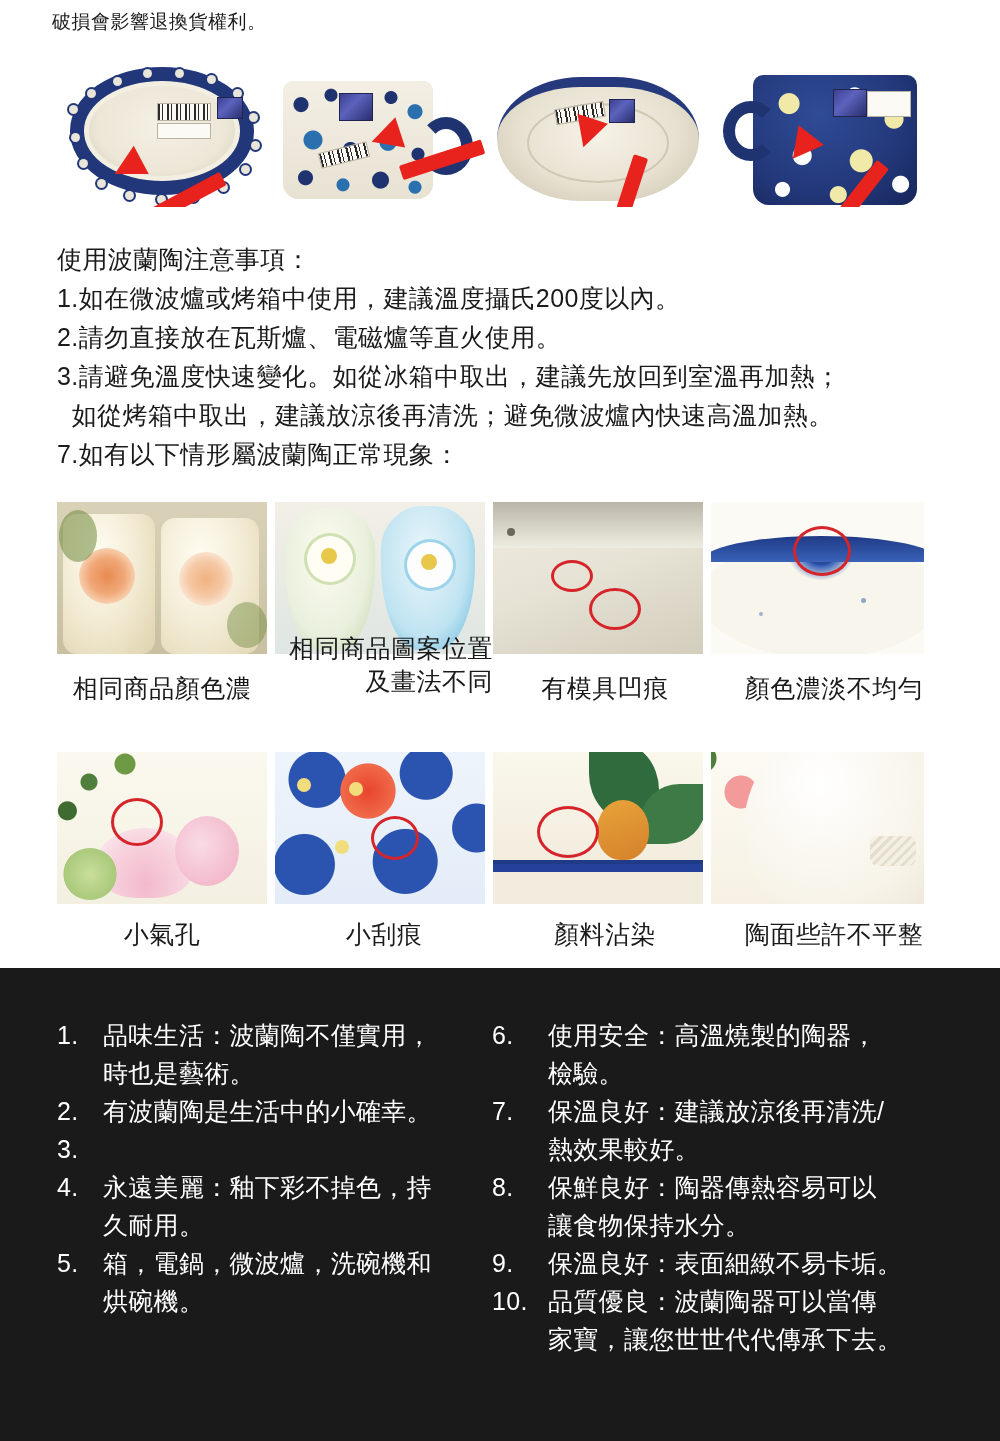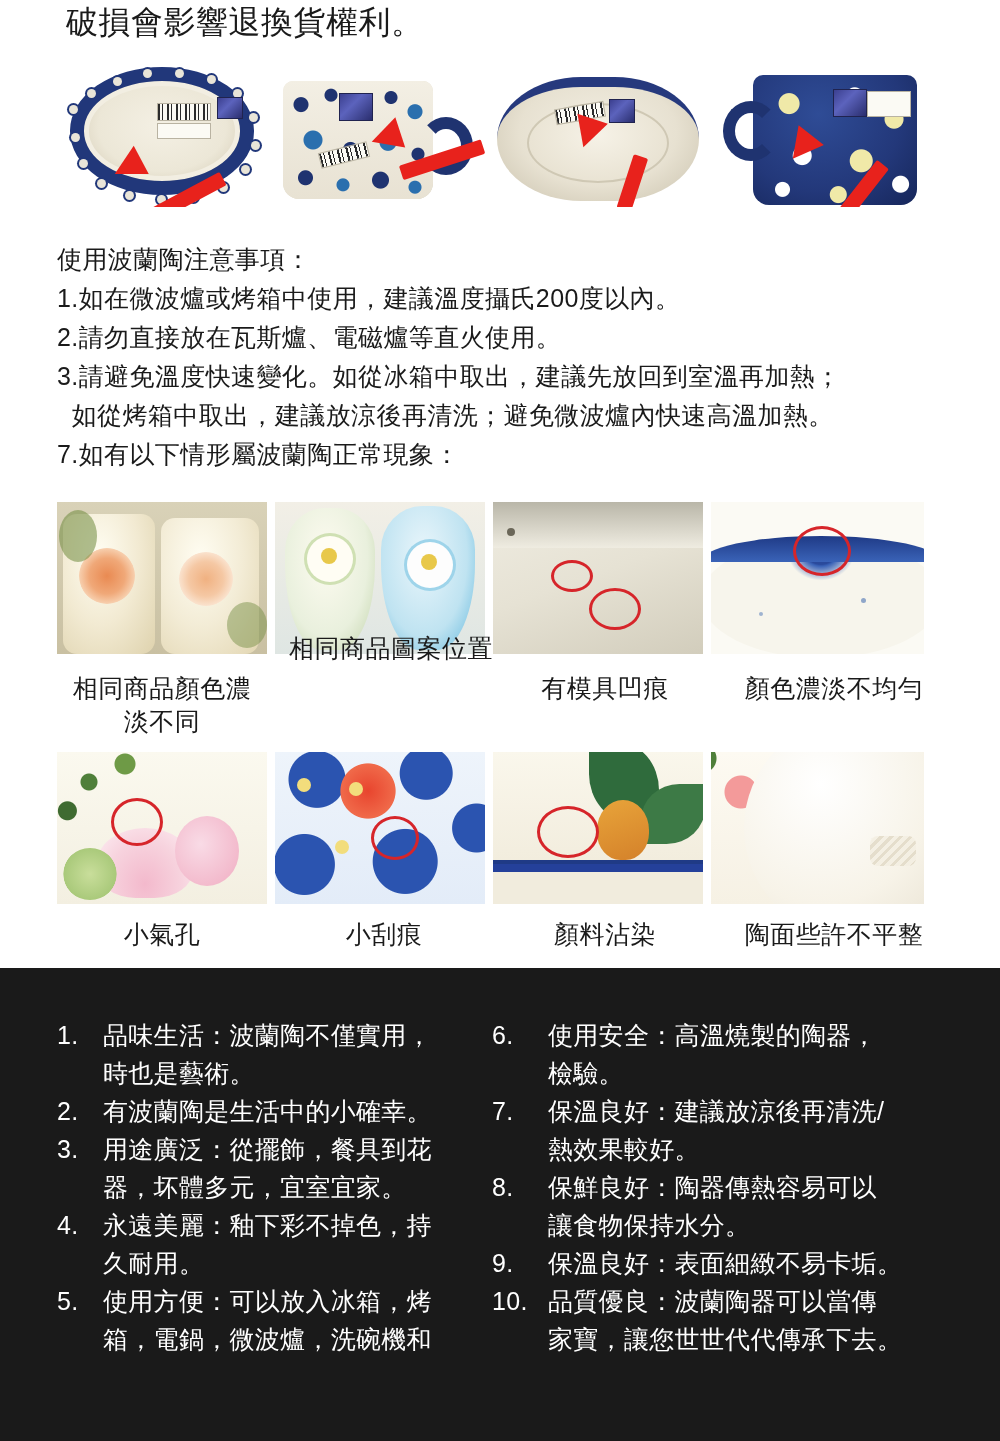--- a/index.html
+++ b/index.html
@@ -7,22 +7,22 @@
   body {
     width:1000px; height:1441px;
     background:#ffffff;
     font-family:"Liberation Sans", sans-serif;
     color:#1a1a1a;
     overflow:hidden;
   }
   .page { position:relative; width:1000px; height:1441px; }
 
   .top-note {
-    position:absolute; left:66px; top:6px;
-    font-size:32px; line-height:32px; letter-spacing:0.5px;
+    position:absolute; left:52px; top:6px;
+    font-size:19px; line-height:32px; letter-spacing:0.5px;
   }
 
   
   .strip {
     position:absolute; display:flex; gap:8px;
   }
   .photo {
     position:relative; overflow:hidden;
     border:0; background:#e9e6df;
   }
@@ -270,24 +270,24 @@
       <div style="position:absolute;left:-10px;top:34px;width:240px;height:26px;
         background:linear-gradient(180deg,#1f3a86,#3a63b8);border-radius:50%/100% 100% 0 0;"></div>
       <div class="ring" style="left:82px;top:24px;width:58px;height:50px;"></div>
       <div style="position:absolute;left:150px;top:96px;width:5px;height:5px;border-radius:50%;background:#8fa6c9;"></div>
       <div style="position:absolute;left:48px;top:110px;width:4px;height:4px;border-radius:50%;background:#9fb3d0;"></div>
     </div>
   </div>
 
   <div class="caption" style="left:57px; top:672px; width:210px;">
     <div>相同商品顏色濃</div>
-    <div>淡不同</div>
   </div>
   <div class="caption" style="left:275px; top:632px; width:218px;text-align:right;">
     <div>相同商品圖案位置</div>
+    <div>及畫法不同</div>
   </div>
   <div class="caption" style="left:499px; top:672px; width:212px;">
     <div>有模具凹痕</div>
   </div>
   <div class="caption" style="left:723px; top:672px; width:222px;">
     <div>顏色濃淡不均勻</div>
   </div>
 
   <div class="strip" style="left:57px; top:752px;">
 
@@ -372,37 +372,33 @@
         </div>
       </div>
       <div class="item">
         <div class="num">2.</div>
         <div class="txt">
           <div>有波蘭陶是生活中的小確幸。</div>
         </div>
       </div>
       <div class="item">
         <div class="num">3.</div>
-        <div class="txt">
-          <div>用途廣泛：從擺飾，餐具到花</div>
-          <div>器，坏體多元，宜室宜家。</div>
-        </div>
       </div>
       <div class="item">
         <div class="num">4.</div>
         <div class="txt">
           <div>永遠美麗：釉下彩不掉色，持</div>
           <div>久耐用。</div>
         </div>
       </div>
       <div class="item">
         <div class="num">5.</div>
         <div class="txt">
-          <div>使用方便：可以放入冰箱，烤</div>
           <div>箱，電鍋，微波爐，洗碗機和</div>
+          <div>烘碗機。</div>
         </div>
       </div>
     </div>
 
     <div class="col colR">
       <div class="item">
         <div class="num w2">6.</div>
         <div class="txt">
           <div>使用安全：高溫燒製的陶器，</div>
           <div>檢驗。</div>

